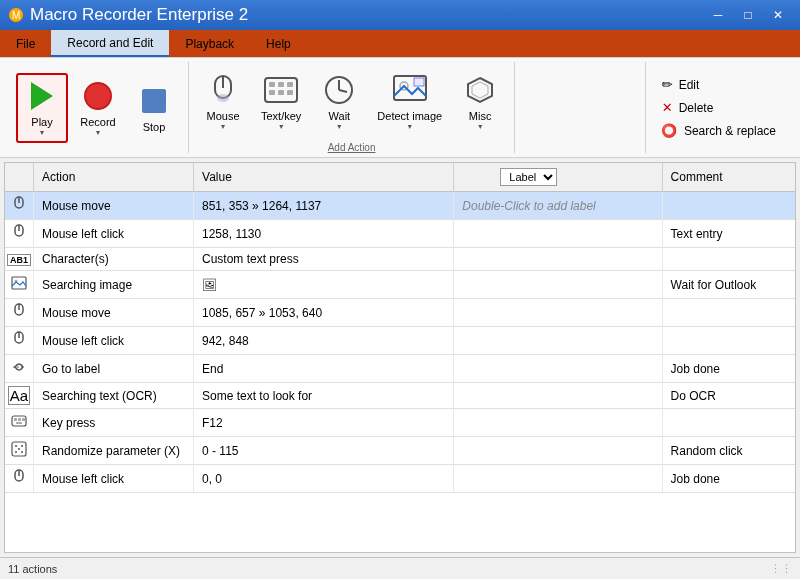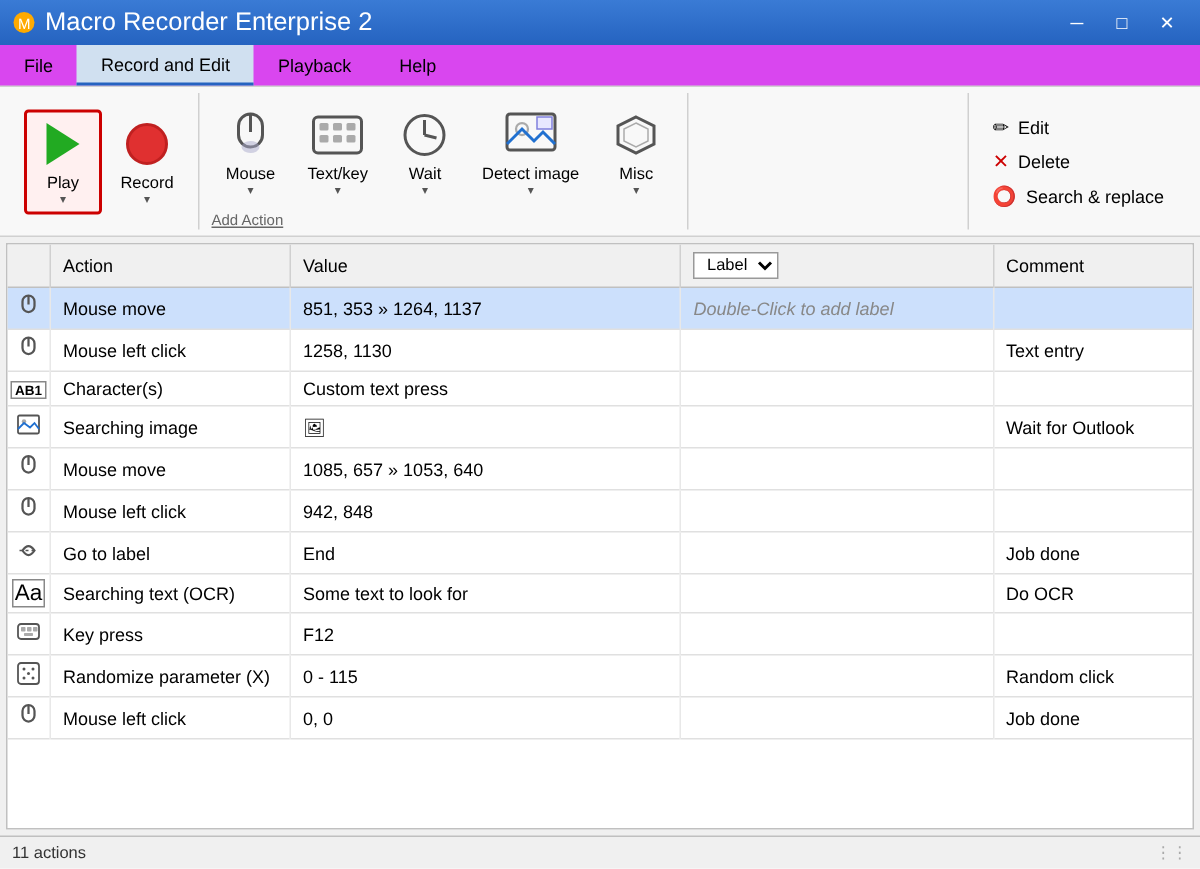--- a/index.html
+++ b/index.html
@@ -49,21 +49,21 @@
       cursor: pointer;
       display: flex;
       align-items: center;
       justify-content: center;
       font-size: 12px;
       border-radius: 2px;
     }
 
     
     .menu-bar {
-      background: #d946ef;
+      background: #c2410c;
       border-bottom: 1px solid #d0d0d0;
       display: flex;
       height: 28px;
       align-items: stretch;
     }
     .menu-item {
       padding: 0 16px;
       display: flex;
       align-items: center;
       cursor: pointer;
@@ -81,21 +81,21 @@
       border-bottom: 1px solid #d0d0d0;
       display: flex;
       align-items: stretch;
       padding: 4px 8px;
       height: 100px;
     }
 
     .ribbon-group {
       display: flex;
       flex-direction: column;
-      align-items: flex-start;
+      align-items: center;
       border-right: 1px solid #d0d0d0;
       padding: 0 8px;
     }
     .ribbon-group:last-child { border-right: none; }
 
     .ribbon-buttons {
       display: flex;
       gap: 4px;
       flex: 1;
       align-items: center;
@@ -215,20 +215,21 @@
       font-weight: normal;
       border-right: 1px solid #d0d0d0;
       white-space: nowrap;
     }
     thead th:last-child { border-right: none; }
 
     .label-select-wrapper {
       display: flex;
       align-items: center;
       gap: 2px;
+      margin-left: 38px;
     }
     .label-select {
       border: 1px solid #999;
       background: white;
       padding: 1px 4px;
       font-size: 11px;
       cursor: pointer;
     }
 
     tbody tr {
@@ -309,20 +310,26 @@
         </div>
         <div class="ribbon-btn-label">Play</div>
         <div class="ribbon-btn-arrow">▾</div>
       </div>
       <div class="ribbon-btn">
         <div class="ribbon-btn-icon">
           <div class="record-circle"></div>
         </div>
         <div class="ribbon-btn-label">Record</div>
         <div class="ribbon-btn-arrow">▾</div>
+      </div>
+      <div class="ribbon-btn">
+        <div class="ribbon-btn-icon">
+          <div class="stop-square"></div>
+        </div>
+        <div class="ribbon-btn-label">Stop</div>
       </div>
     </div>
   </div>
 
   <div class="ribbon-group">
     <div class="ribbon-buttons">
 
       <div class="ribbon-btn">
         <div class="ribbon-btn-icon">
           <svg width="32" height="36" viewBox="0 0 32 36">

